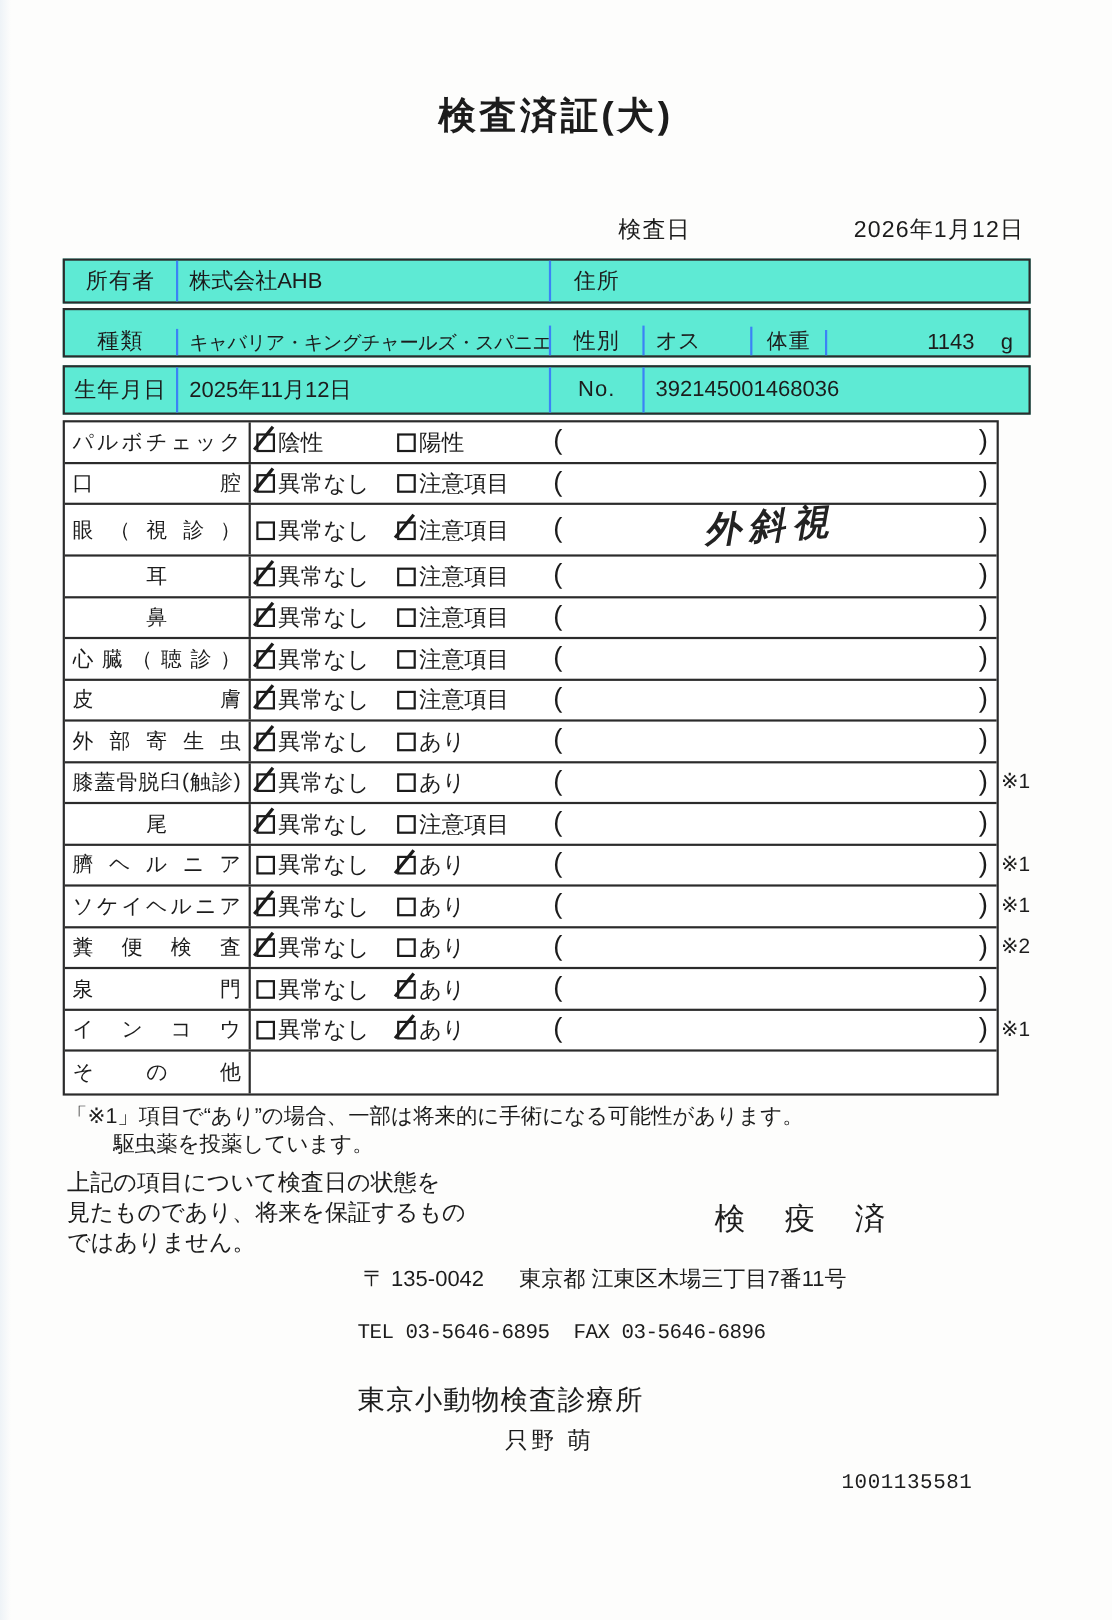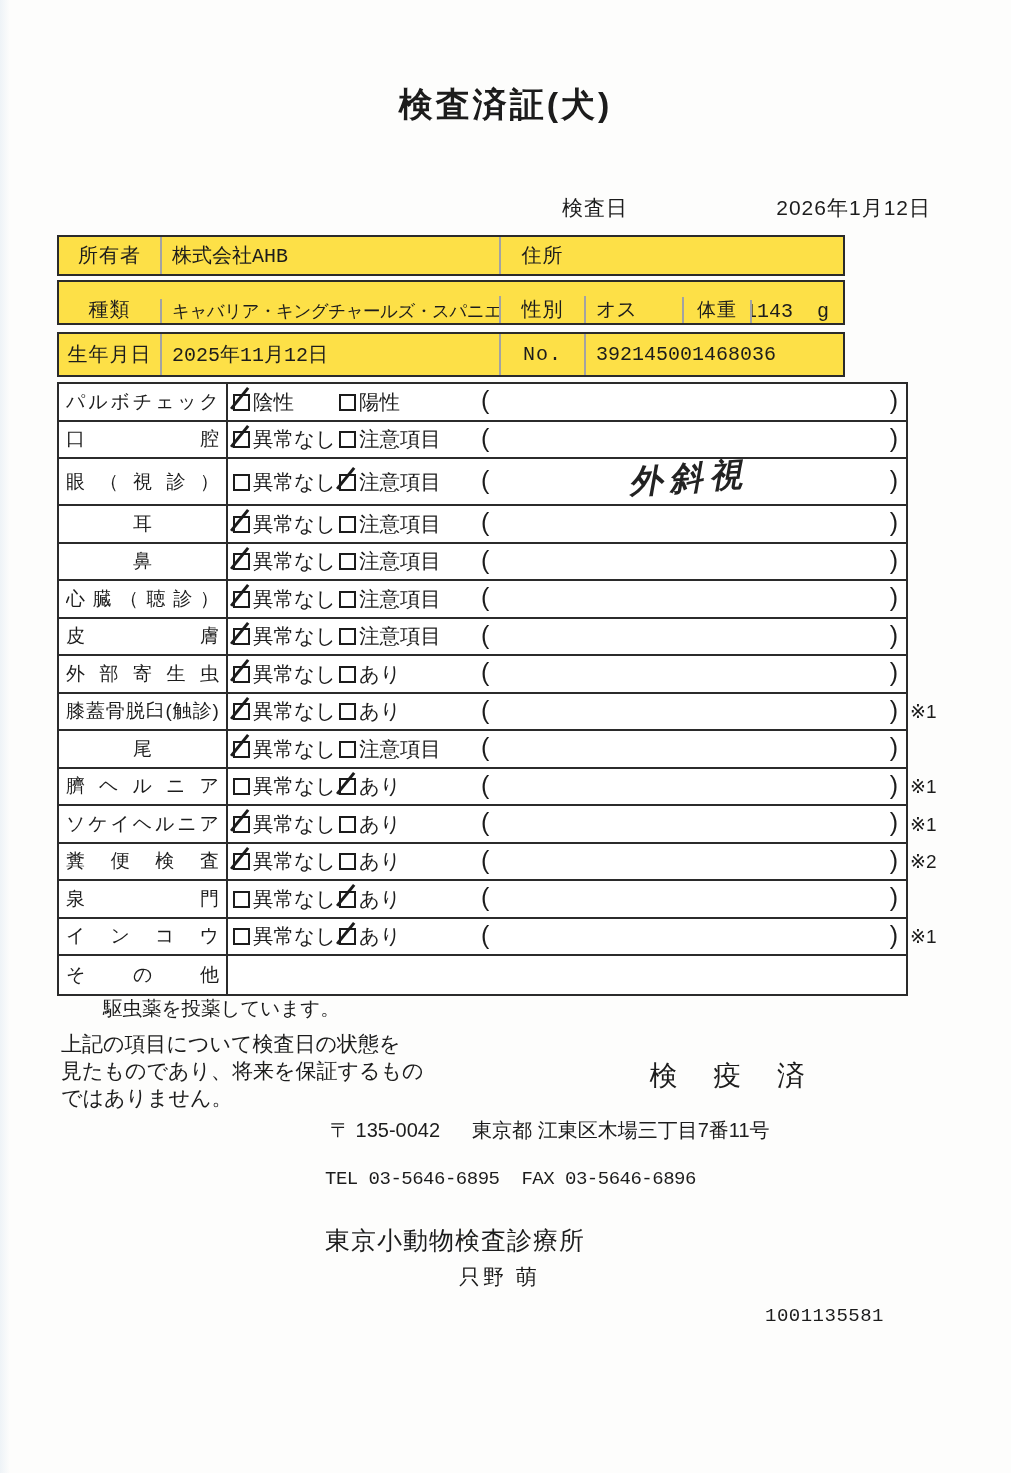--- a/index.html
+++ b/index.html
@@ -18,26 +18,26 @@
 
   
   .title{padding-top:82px;text-align:center;font-size:34px;font-weight:600;letter-spacing:3px;white-space:nowrap;}
 
   
   .date-line{width:880px;margin:18px 0 0 57px;display:flex;align-items:baseline;font-size:21px;white-space:nowrap;}
   .date-line .dlabel{margin-left:505px;letter-spacing:1px;}
   .date-line .dvalue{margin-left:auto;margin-right:6px;letter-spacing:1px;margin-top:48px;}
 
   
-  .itable{margin-left:57px;width:788px;border:2px solid #2b2b2b;display:flex;box-sizing:border-box;background:#fde047;}
+  .itable{margin-left:57px;width:880px;border:2px solid #2b2b2b;display:flex;box-sizing:border-box;background:#5eead4;}
   .tableA{margin-top:13px;height:41px;}
   .tableB1{margin-top:4px;height:45px;align-items:flex-end;}
   .tableB2{margin-top:7px;height:45px;}
   .cell{display:flex;align-items:center;box-sizing:border-box;white-space:nowrap;overflow:hidden;}
-  .cell.sep{border-left:2px solid #a3a3a3;font-family:Liberation Mono, monospace;}
+  .cell.sep{border-left:2px solid #3b82f6;}
   .lab{justify-content:center;font-size:20px;letter-spacing:1px;}
   .val{padding-left:10px;font-size:20px;}
   .w-owner{flex:0 0 101px;}
   .w-ownerval{flex:0 0 339px;}
   .w-addr{flex:0 0 85px;}
   .w-rest{flex:1 1 auto;}
   .breed{font-size:17.5px;letter-spacing:-0.5px;}
   .w-sexval{flex:0 0 98px;}
   .w-weight{flex:0 0 68px;font-size:19px;}
   .weightval{justify-content:flex-end;padding-right:14px;gap:24px;}
@@ -46,21 +46,21 @@
 
   
   .chk-table{margin:5px 0 0 57px;width:851px;border:2px solid #2b2b2b;display:flex;flex-direction:column;box-sizing:border-box;background:#fff;}
   .chk-row{flex:0 0 37.5px;display:flex;position:relative;border-bottom:2px solid #2b2b2b;box-sizing:border-box;}
   .chk-row:last-child{border-bottom:none;}
   .chk-label{flex:0 0 169px;border-right:2px solid #2b2b2b;display:flex;align-items:center;padding:0 7px;box-sizing:border-box;}
   .jlabel{flex:1;display:flex;justify-content:space-between;align-items:center;font-size:19px;overflow:hidden;}
   .jlabel.single{justify-content:center;}
   .chk-content{flex:1 1 auto;display:flex;align-items:center;padding-left:5px;min-width:0;}
   .opt{display:flex;align-items:center;font-size:20.5px;white-space:nowrap;}
-  .opt1{width:106px;}
+  .opt1{width:128px;}
   .opt2{width:142px;}
   .cb{flex:none;width:13px;height:13px;border:2px solid #1b1b1b;position:relative;margin-right:3px;margin-top:1px;}
   .cb.checked::after{content:"";position:absolute;left:-3px;bottom:-1px;width:27px;height:2.6px;background:#1b1b1b;transform:rotate(-51deg);transform-origin:0 100%;}
   .paren{font-size:25px;font-weight:400;line-height:1;transform:translateY(-1px);}
   .note{flex:1;text-align:center;font-size:19px;min-width:0;}
   .note.hand{font-size:33px;font-weight:700;letter-spacing:7px;transform:rotate(-4deg) translateY(-3px);color:#222;font-style:italic;}
   .paren-close{margin-right:8px;}
   .mark{position:absolute;right:-52px;top:50%;transform:translateY(-50%);font-size:19px;width:48px;text-align:left;white-space:nowrap;}
 
   
@@ -504,20 +504,21 @@
             <span>そ</span>
             <span>の</span>
             <span>他</span>
           </div>
         </div>
       <div class="chk-content"></div>
     </div>
 
   </div>
 
+  <div class="fn fn1">「※1」項目で“あり”の場合、一部は将来的に手術になる可能性があります。</div>
   <div class="fn fn2b">駆虫薬を投薬しています。</div>
 
   <div class="disc-row">
     <div class="disclaimer">
       <div>上記の項目について検査日の状態を</div>
       <div>見たものであり、将来を保証するもの</div>
       <div>ではありません。</div>
     </div>
     <div class="stamp">検 疫 済</div>
   </div>

